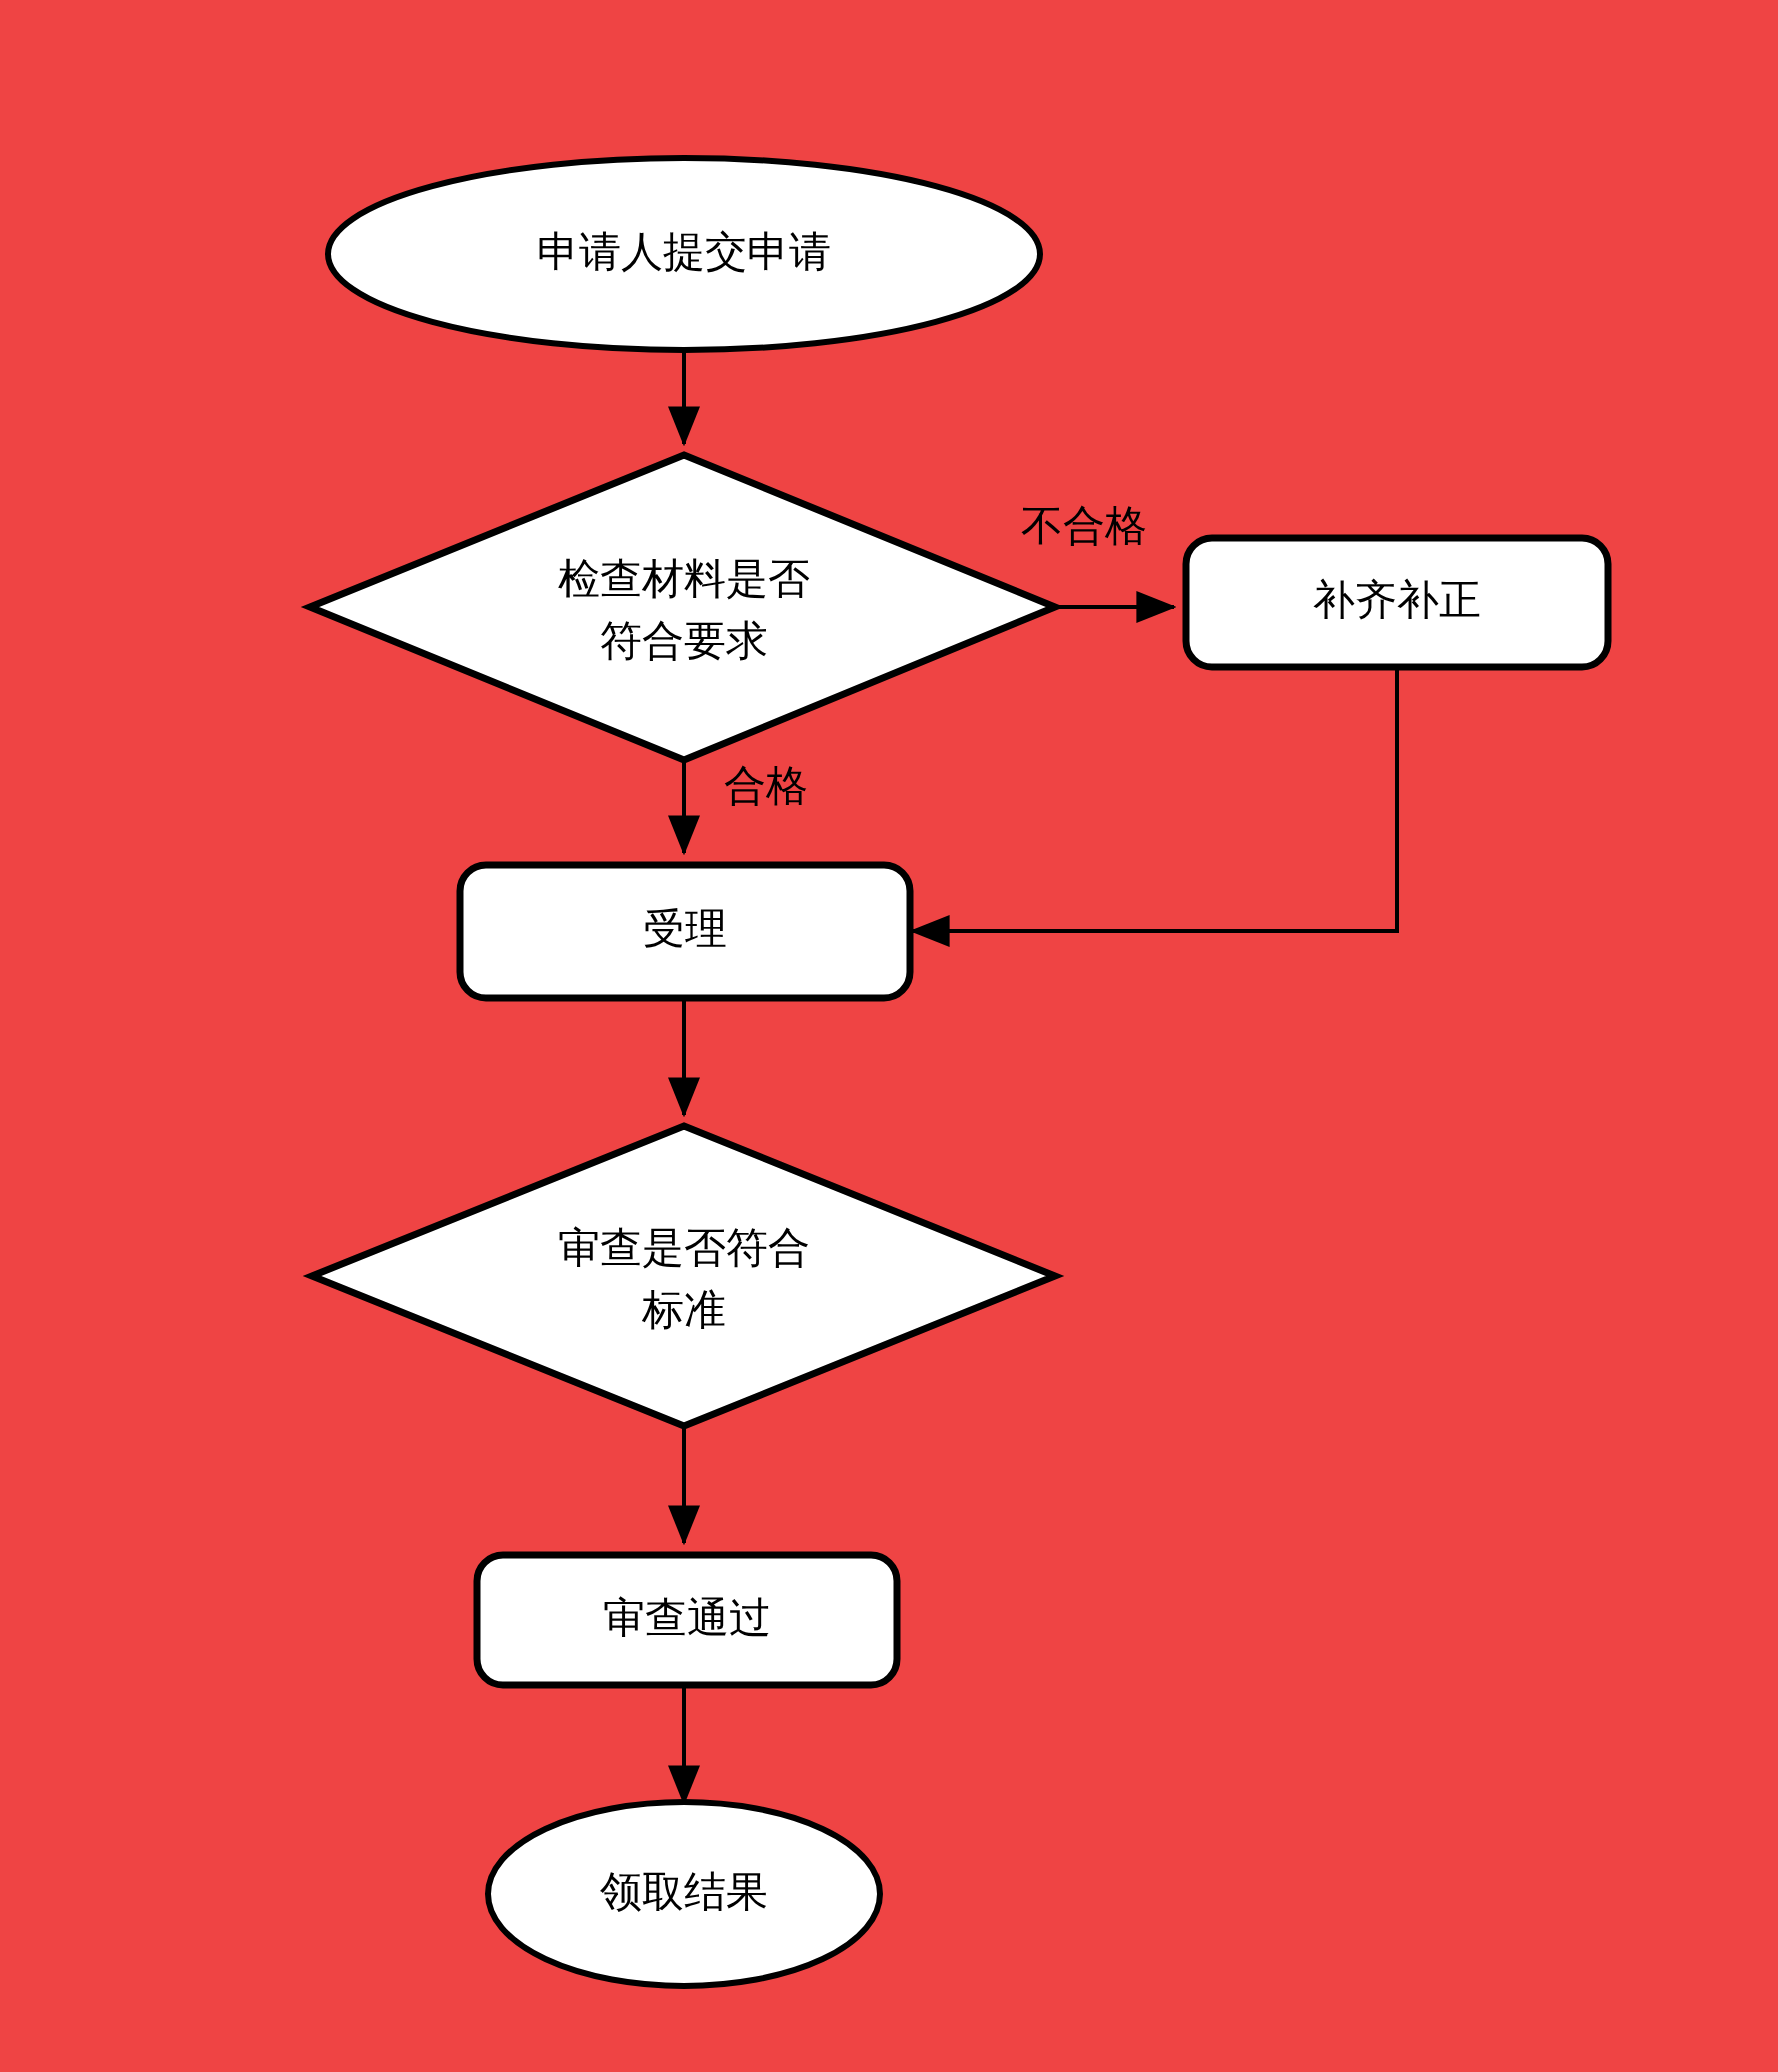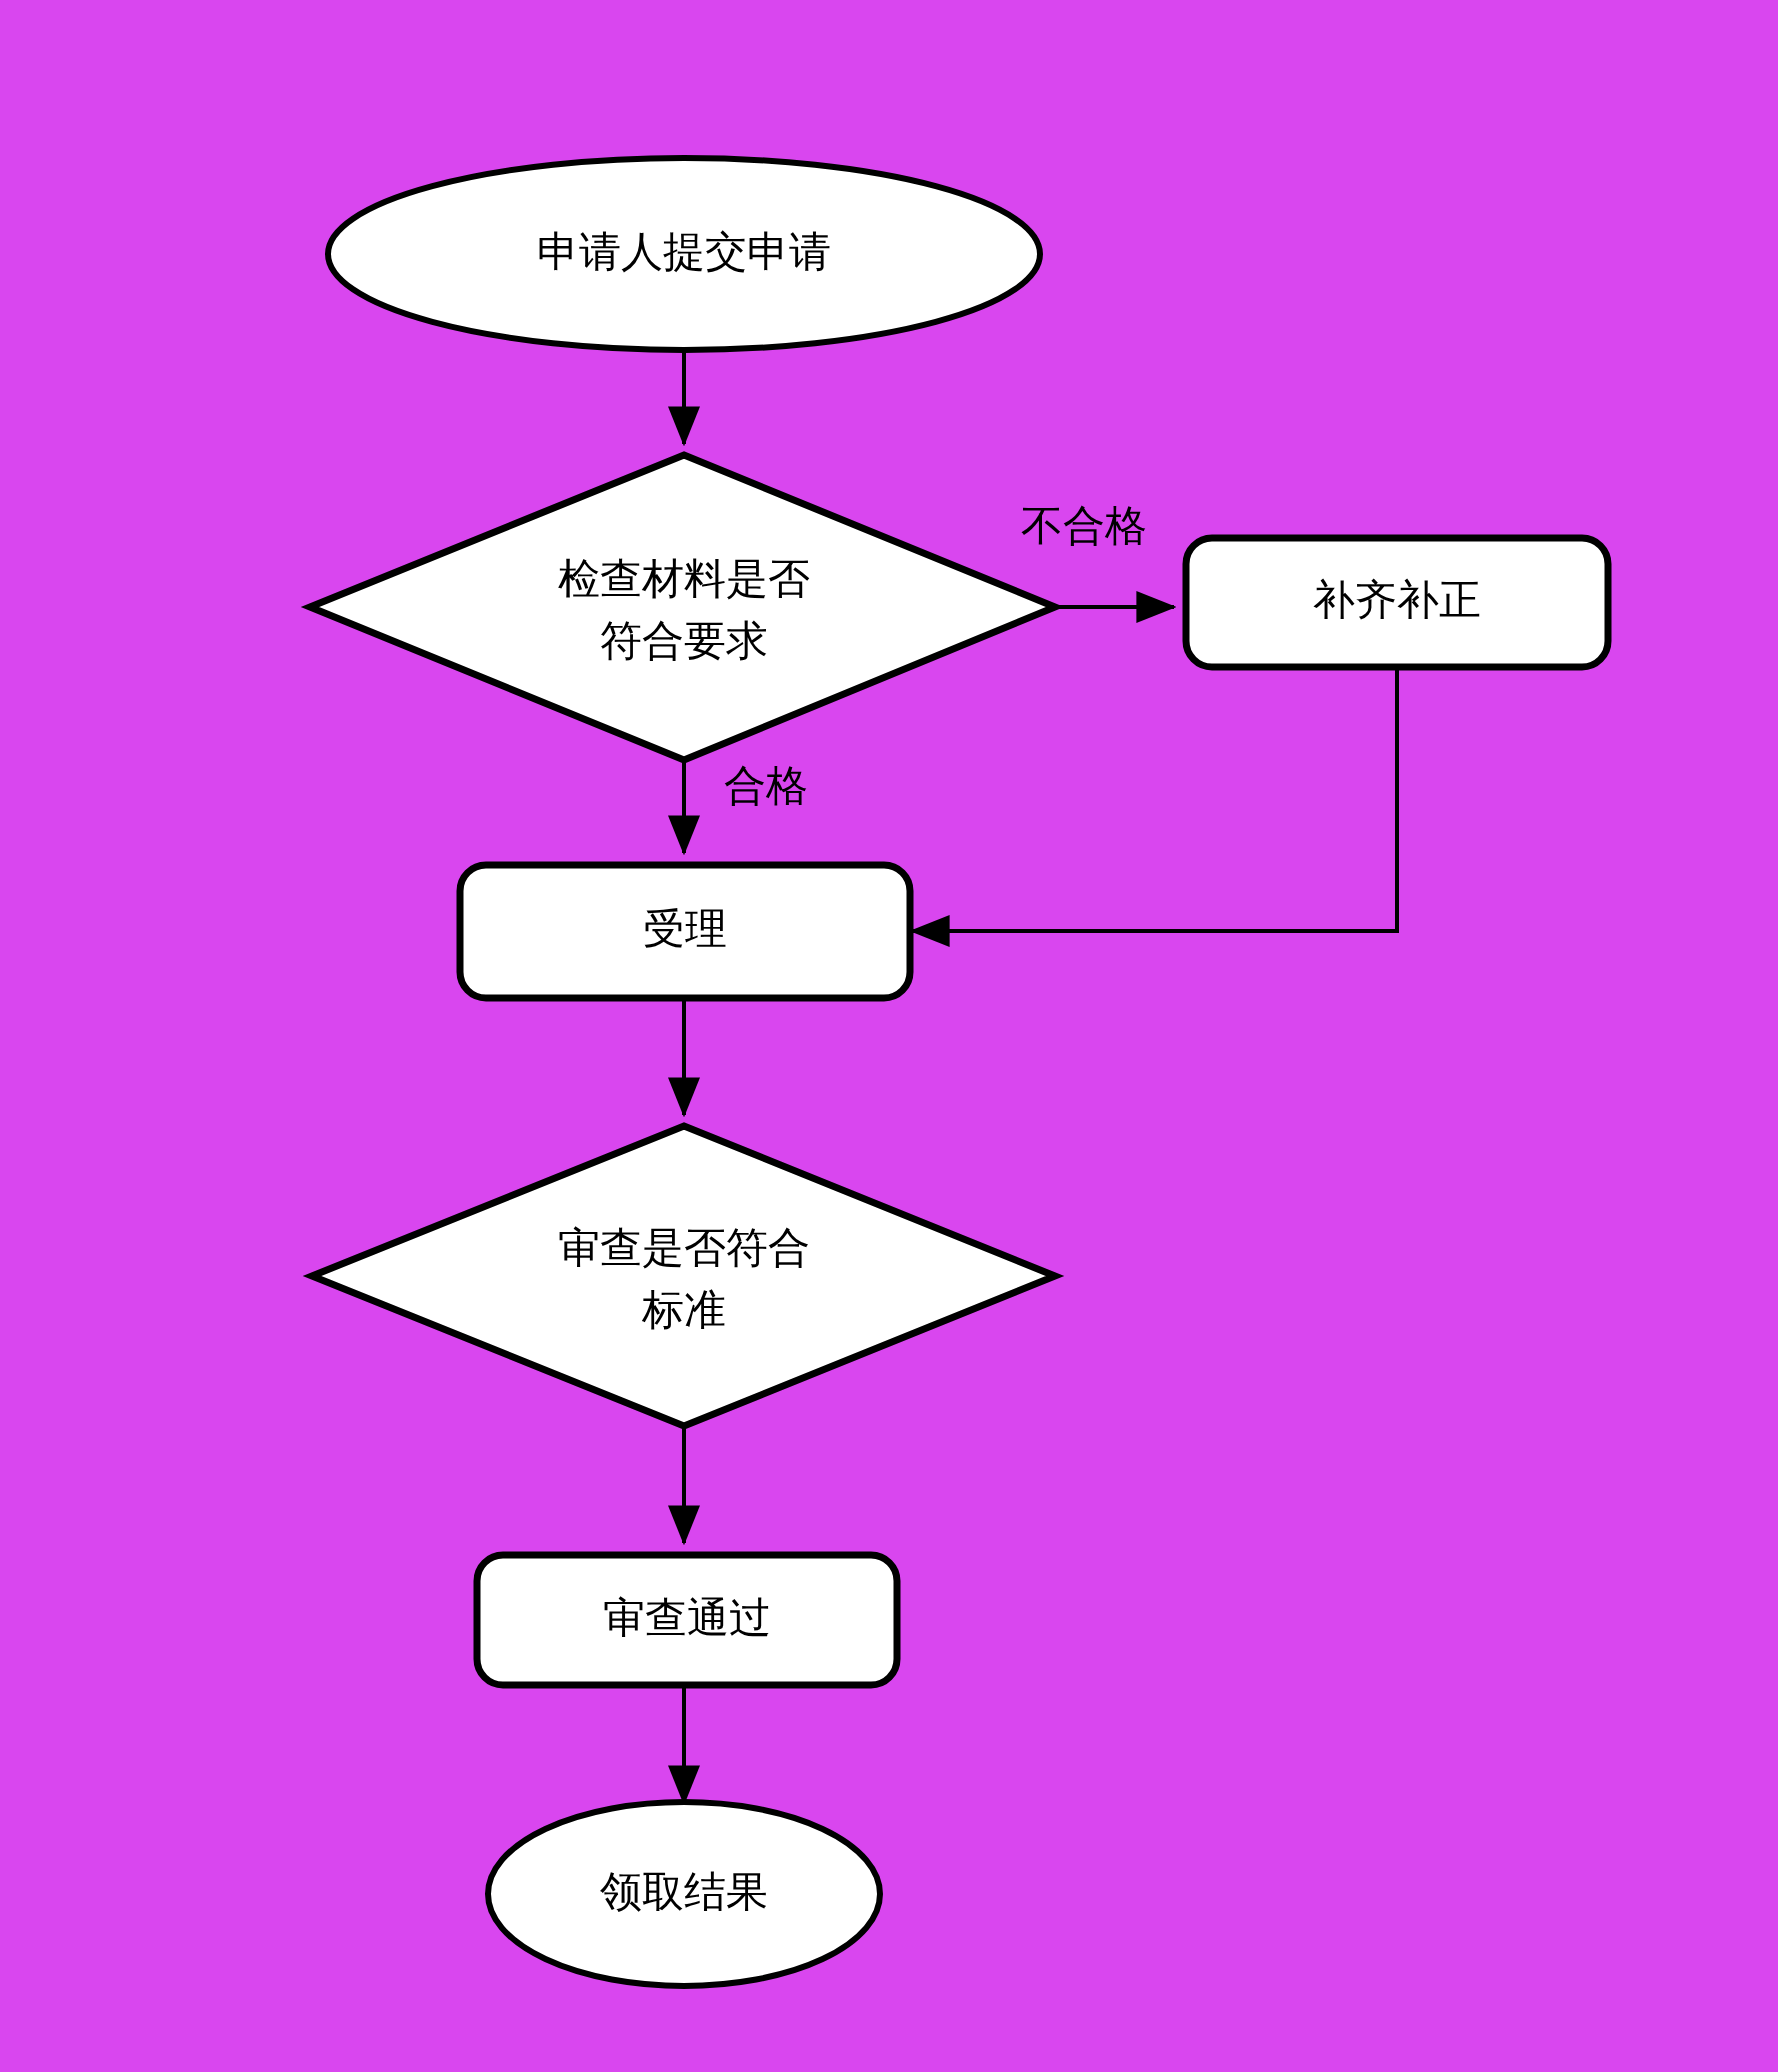--- a/index.html
+++ b/index.html
@@ -8,21 +8,21 @@
     padding: 0;
     background: #ffffff;
   }
   body {
     font-family: "Liberation Serif", "DejaVu Serif", serif;
   }
   #canvas {
     position: relative;
     width: 1778px;
     height: 2072px;
-    background: #d946ef;
+    background: #ef4444;
     overflow: hidden;
   }
   #flow-svg {
     position: absolute;
     left: 0;
     top: 0;
     width: 1778px;
     height: 2072px;
   }
   .node-shape {

